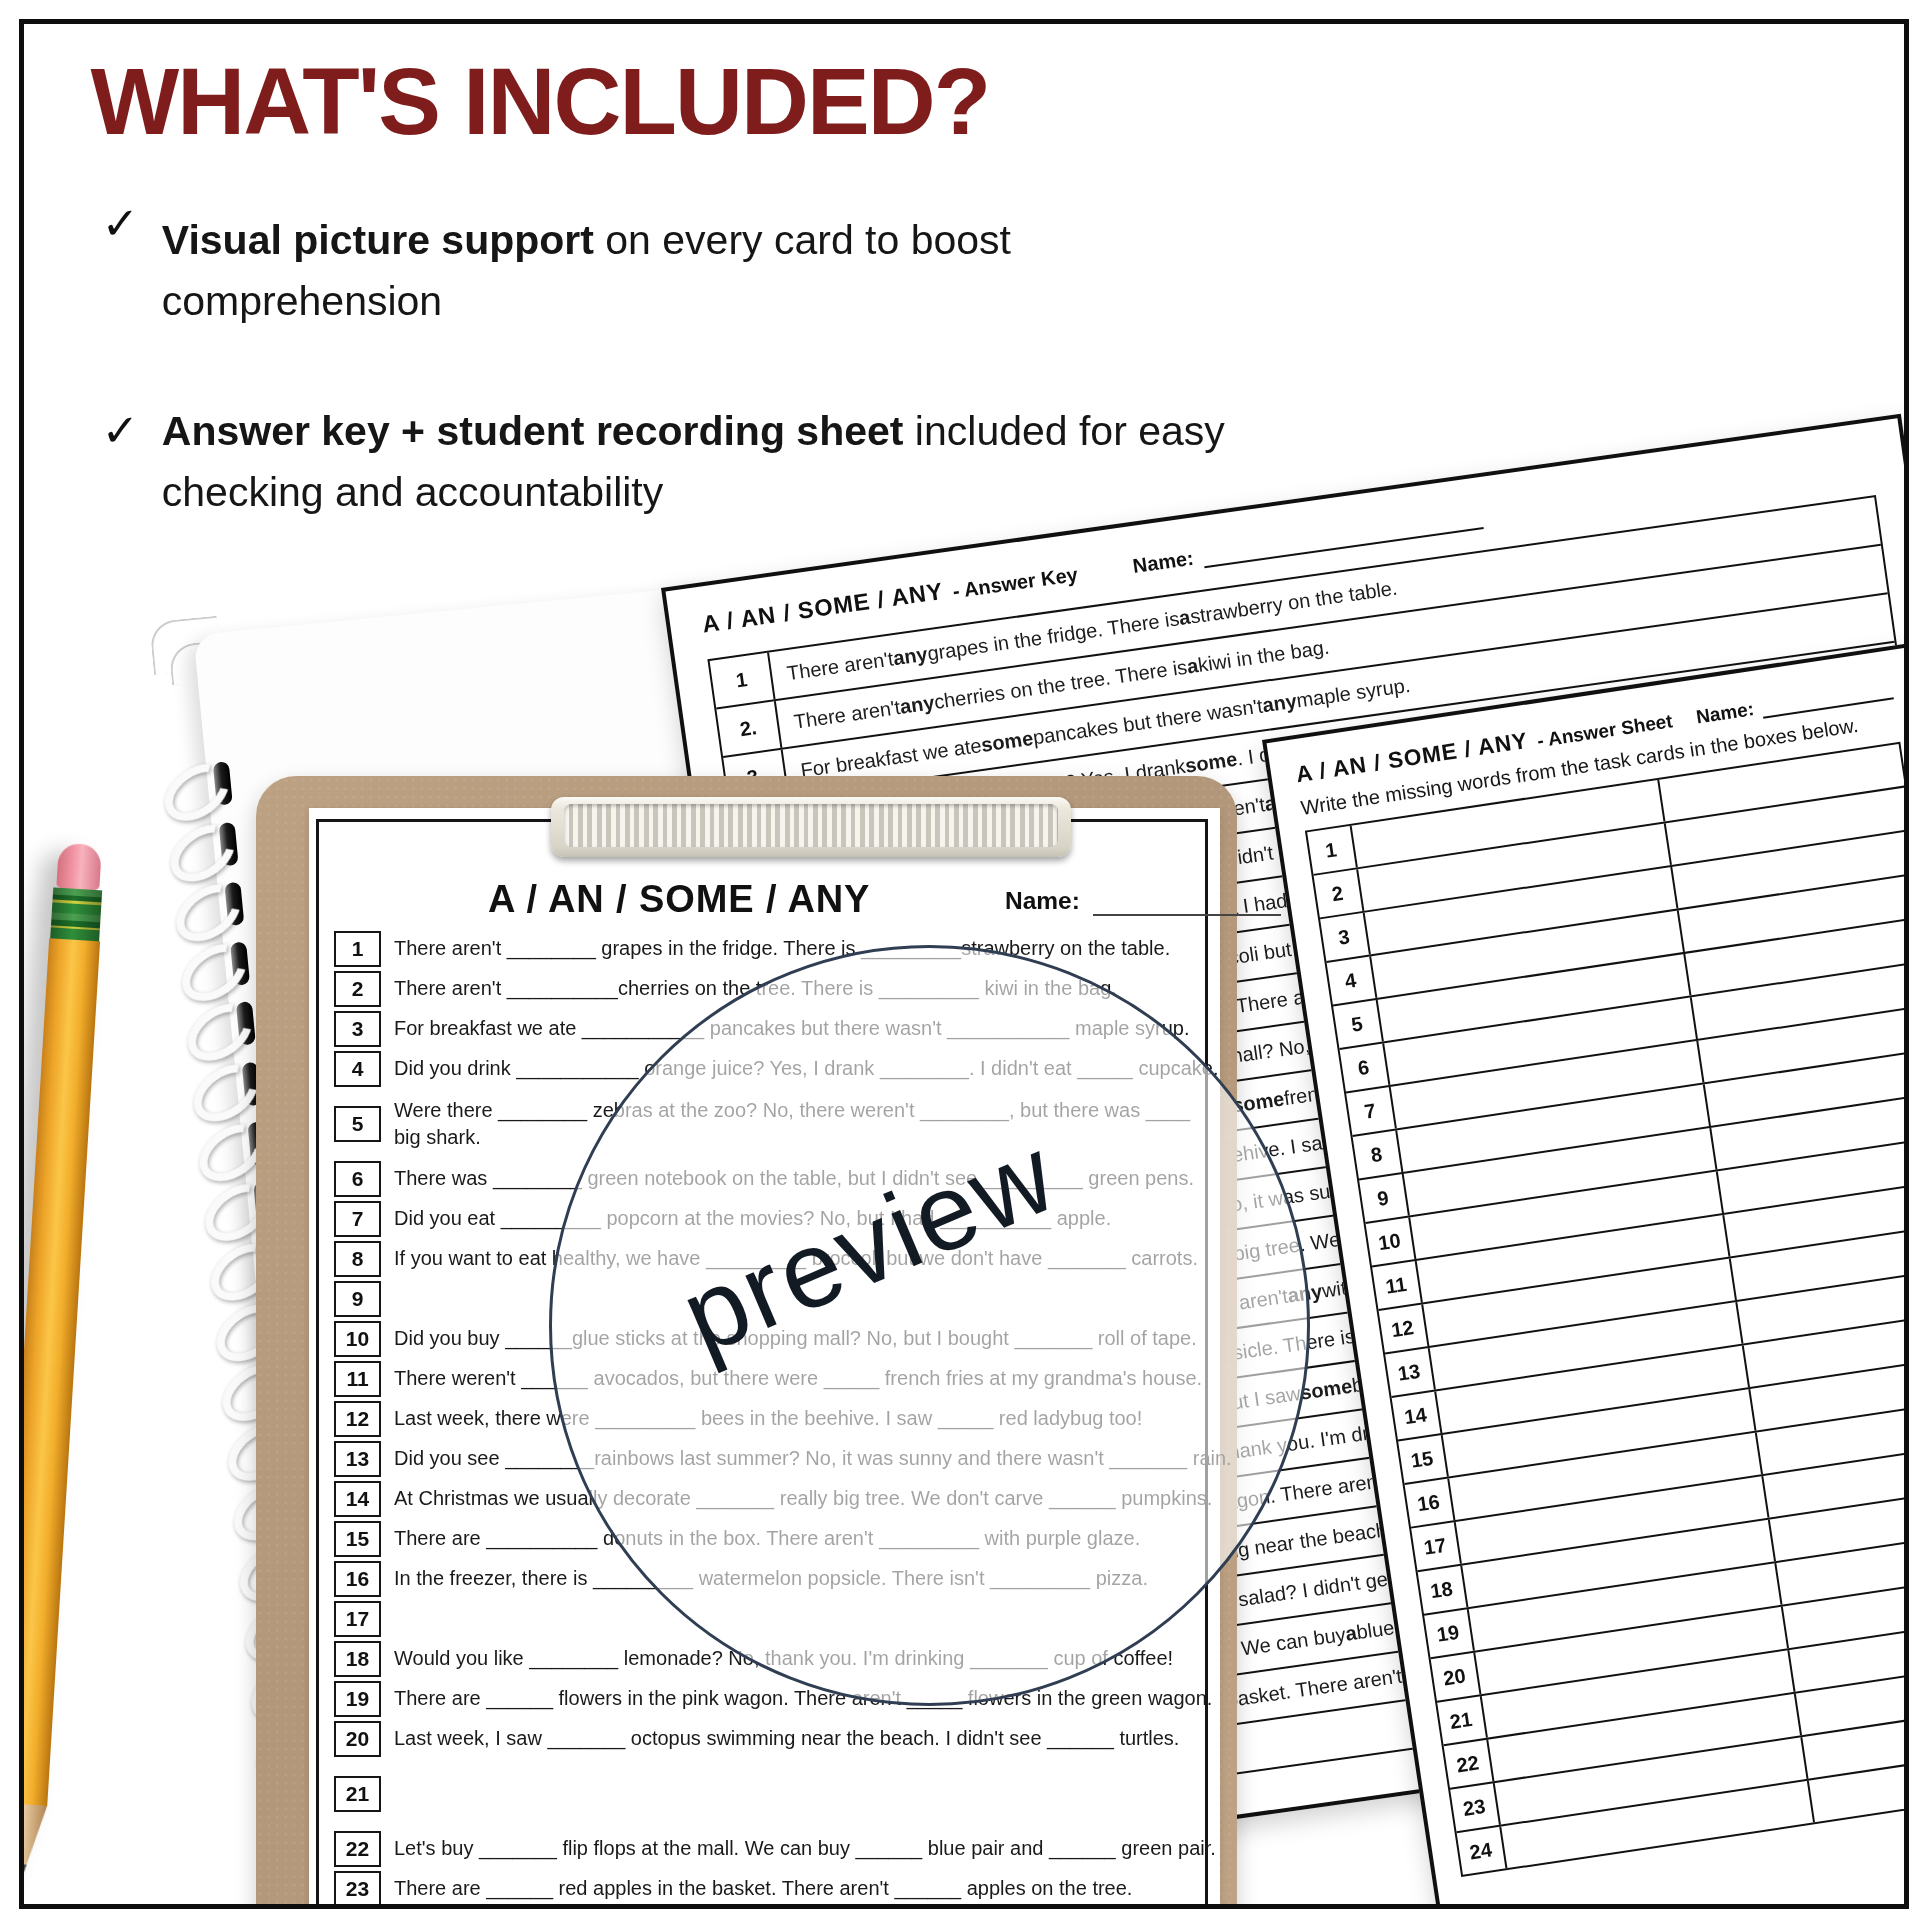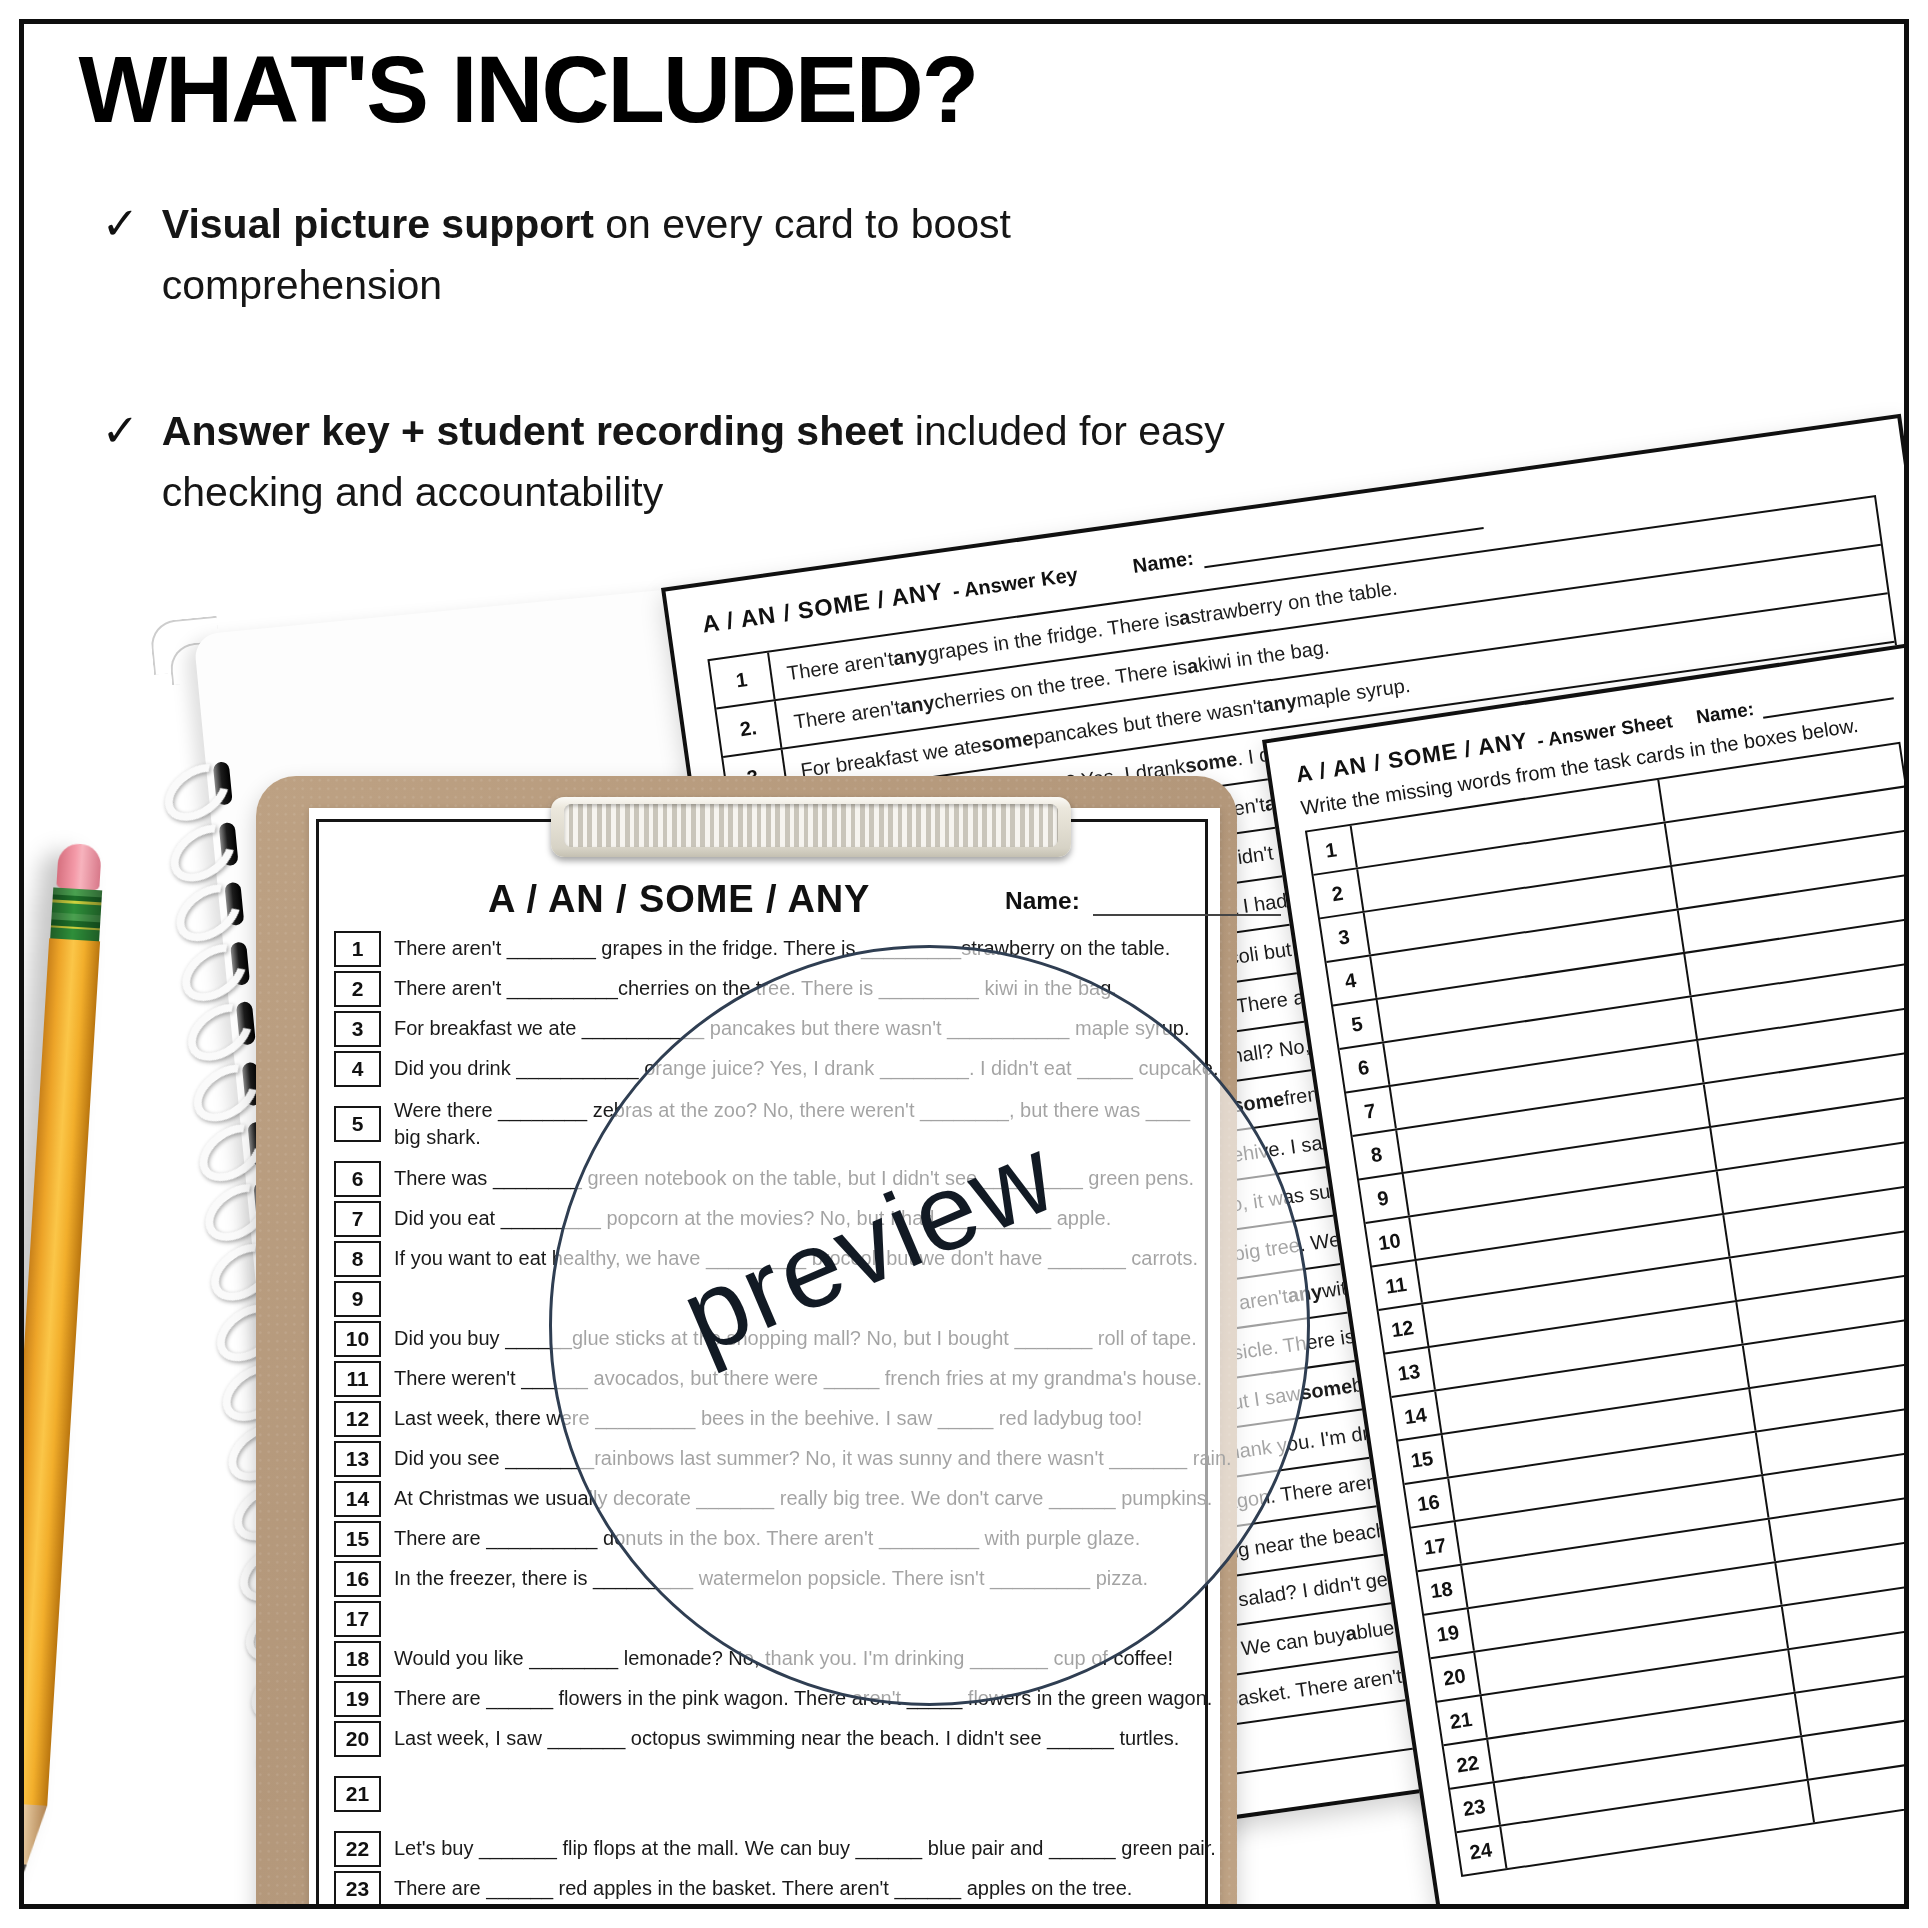--- a/index.html
+++ b/index.html
@@ -2,28 +2,28 @@
 <html style="font-size:15px"><head>
 <meta charset="utf-8">
 <style>
   html,body{margin:0;padding:0;background:#fff;}
   .stage{position:relative;width:1928px;height:1928px;background:#fff;overflow:hidden;
          font-family:"Liberation Sans", sans-serif;color:#111;}
   .frame{position:absolute;left:19px;top:19px;right:19px;bottom:19px;border:5.6px solid #0e0e0e;overflow:hidden;background:#fff;}
   .content{position:absolute;left:-24.5px;top:-24.5px;width:1928px;height:1928px;}
 
   
-  .headline{position:absolute;left:79px;top:36px;margin:0;font-size:94px;font-weight:900;
-            letter-spacing:-1.9px;color:#000000;}
+  .headline{position:absolute;left:79px;top:36px;margin:12px;font-size:94px;font-weight:900;
+            letter-spacing:-1.9px;color:#7f1d1d;}
   .bullet{position:absolute;display:flex;align-items:flex-start;}
   .bullet .chk{font-size:45px;line-height:1.35;margin-right:22.6px;color:#111;font-weight:400;}
   .bullet p{margin:0;font-size:41px;line-height:1.5;color:#161616;font-weight:400;}
   .bullet p b{font-weight:700;}
   .b1{left:102px;top:194px;width:1168px;}
-  .b1 p{width:1083px;}
+  .b1 p{width:1083px;margin-top:16px;}
   .b2{left:102px;top:401px;width:1318px;}
   .b2 p{width:1224px;}
 
   
   .notebook{position:absolute;left:141px;top:623px;width:603px;height:1337px;
             transform:rotate(-5.5deg);transform-origin:top left;z-index:1;}
   .nb-page{position:absolute;left:51px;top:17px;width:527px;height:1309px;background:#fdfdfd;
            border-radius:24.5px 3.8px 0 0;box-shadow:-9.4px 5.6px 17px rgba(0,0,0,0.13);}
   .nb-arc{position:absolute;border:2.8px solid #cdcdcd;border-right:none;border-bottom:none;border-radius:26px 0 0 0;}
   .nb-arc.a1{left:7.5px;top:0;width:66px;height:51px;}

